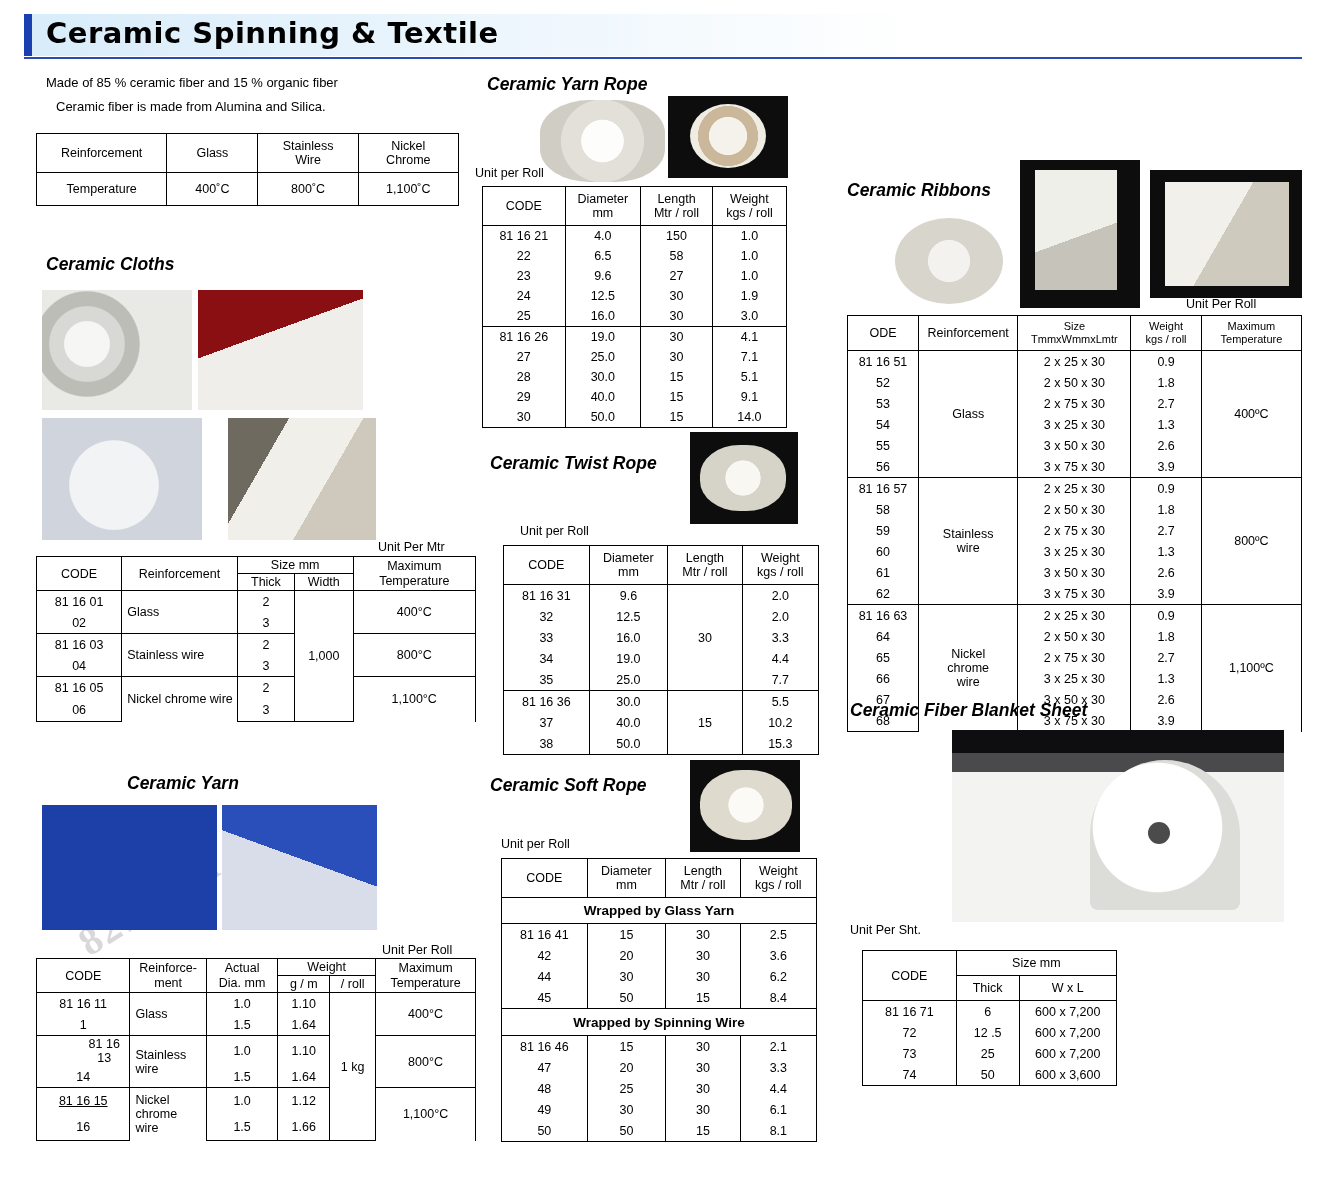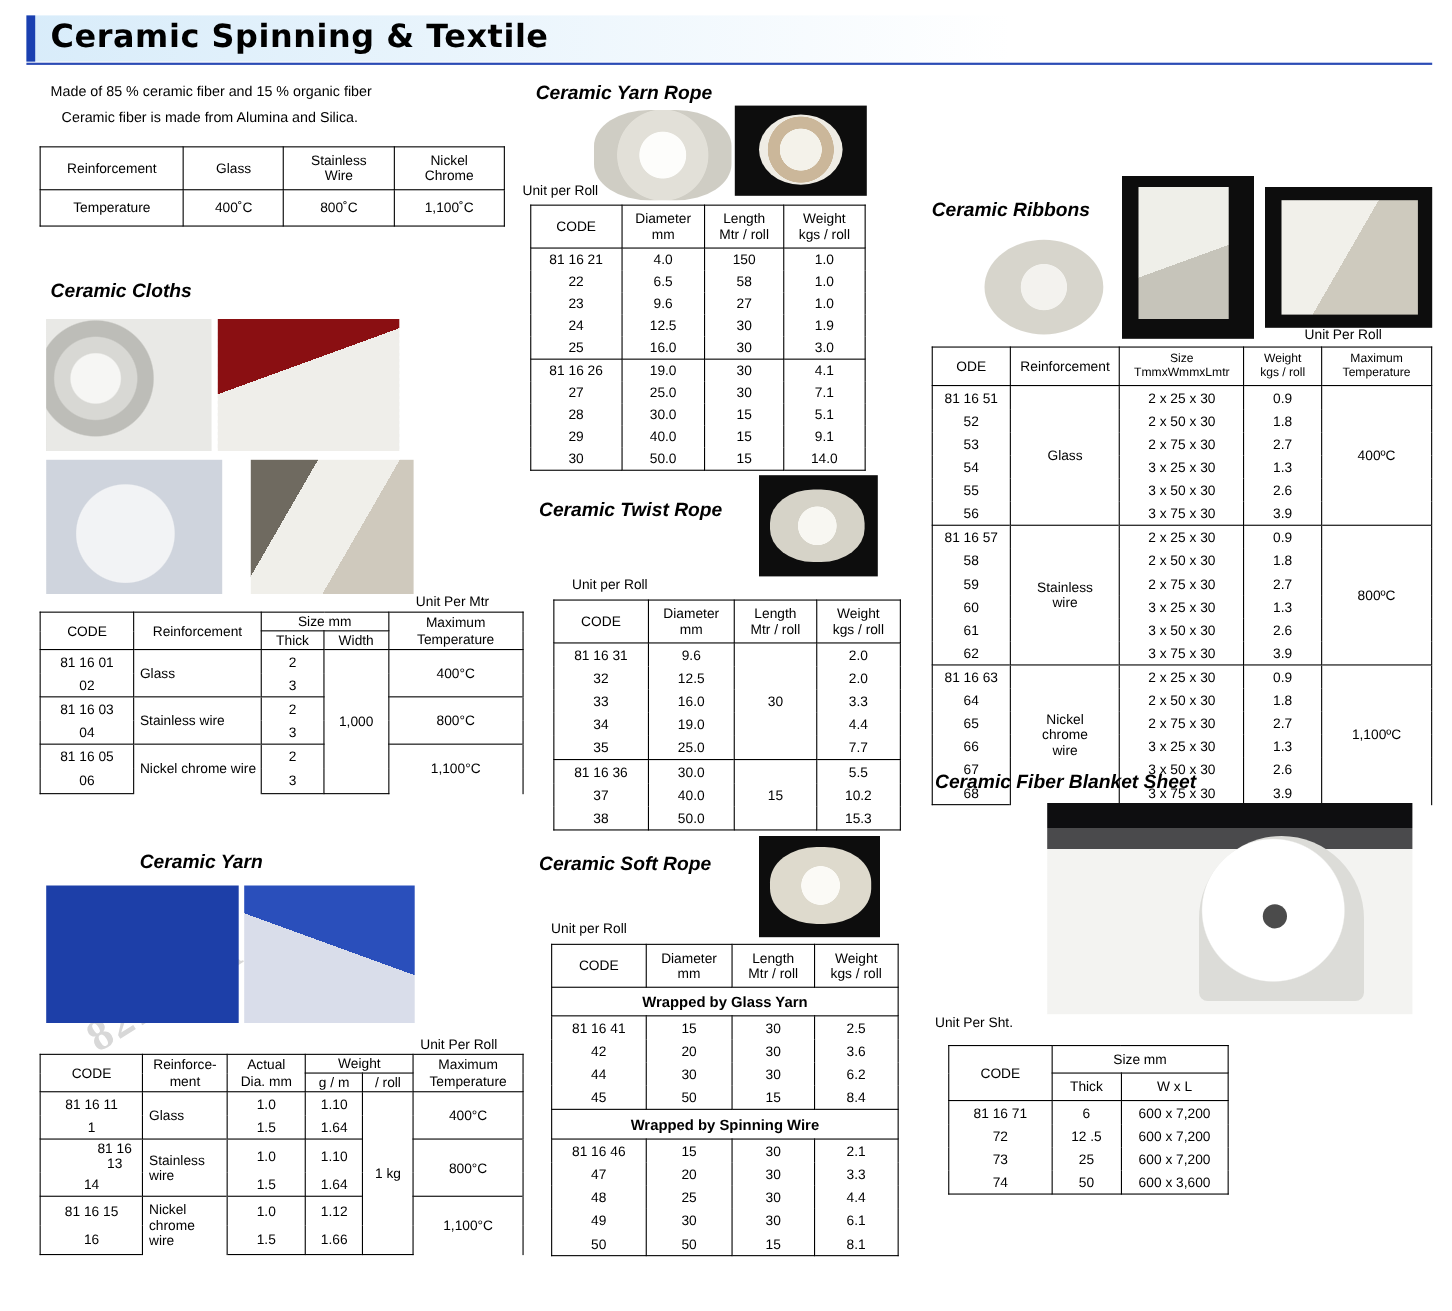--- a/index.html
+++ b/index.html
@@ -185,21 +185,21 @@
       <td class="nbb">1.0</td>
       <td class="nbb">1.10</td>
       <td class="nbb" rowspan="2">800°C</td>
     </tr>
     <tr>
       <td class="code nbt" style="height:19px;">14</td>
       <td class="nbt">1.5</td>
       <td class="nbt">1.64</td>
     </tr>
     <tr>
-      <td class="code nbb" style="height:24px;">81 16 15</td>
+      <td class="code nbb" style="height:24px;text-decoration:underline;">81 16 15</td>
       <td class="lft nbb" rowspan="2" style="line-height:1.15;">Nickel<br>chrome<br>wire</td>
       <td class="nbb">1.0</td>
       <td class="nbb">1.12</td>
       <td class="nbb" rowspan="2">1,100°C</td>
     </tr>
     <tr>
       <td class="code nbt" style="height:24px;">16</td>
       <td class="nbt">1.5</td>
       <td class="nbt">1.66</td>
     </tr>

